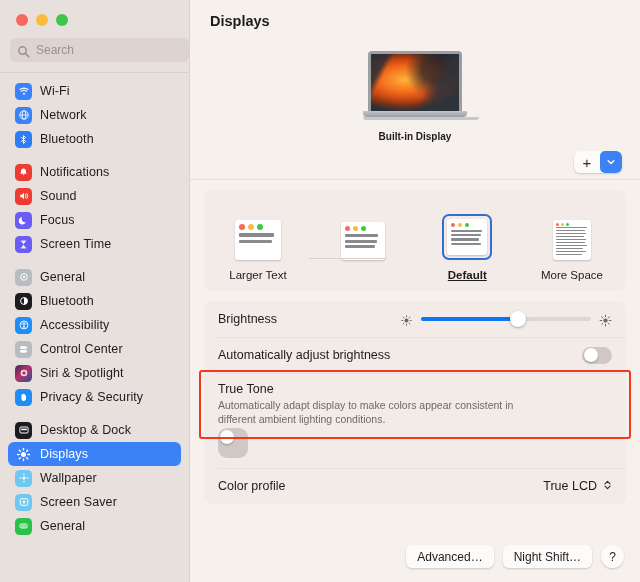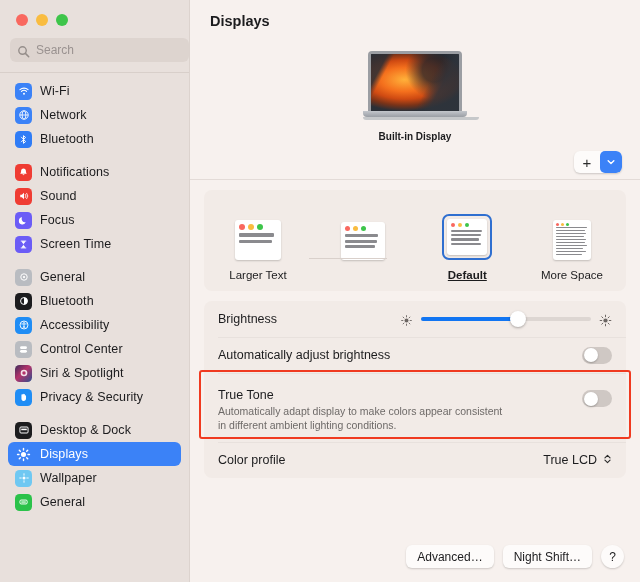--- a/index.html
+++ b/index.html
@@ -195,21 +195,21 @@
   .toggle {
     width: 30px; height: 17px; border-radius: 9px;
     background: #cfc8c4; position: relative; flex: 0 0 30px;
   }
   .toggle .knob {
     position: absolute; top: 1.5px; left: 1.5px;
     width: 14px; height: 14px; border-radius: 50%;
     background: #fff; box-shadow: 0 1px 2px rgba(0,0,0,.25);
   }
 
-  .truetone-row { padding: 15px 14px 10px 14px; align-items: flex-start; }
+  .truetone-row { padding: 9px 14px 10px 14px; align-items: flex-start; flex-direction: column; }
   .highlight-box {
     position: absolute; border: 2px solid #f03a20; border-radius: 3px;
     pointer-events: none;
   }
 
   .popup { display: flex; align-items: center; gap: 6px; }
   .popup-val { font-size: 12.5px; color: #1c1c1e; }
 
   .footer {
     position: absolute; right: 16px; bottom: 14px;
@@ -419,20 +419,29 @@
                 <line x1="8" y1="2.3" x2="8" y2="4.3"></line>
                   <line x1="8" y1="11.7" x2="8" y2="13.7"></line>
                 <line x1="2.3" y1="8" x2="4.3" y2="8"></line>
                   <line x1="11.7" y1="8" x2="13.7" y2="8"></line>
               </g>
             </svg>
           </span>
           <span class="nav-label">Wallpaper</span>
         </div>
 
+        <div class="nav-item">
+          <span class="ico" style="background:#6fc8f2">
+            <svg viewBox="0 0 16 16" width="12" height="12">
+              <rect x="3" y="3.6" width="10" height="8.8" rx="1.6" fill="none" stroke="#fff" stroke-width="1.3"></rect>
+              <circle cx="8" cy="8" r="1.9" fill="#fff"></circle>
+            </svg>
+          </span>
+          <span class="nav-label">Screen Saver</span>
+        </div>
 
         <div class="nav-item">
           <span class="ico" style="background:#2bc24a">
             <svg viewBox="0 0 16 16" width="12" height="12">
               <rect x="2.6" y="5.4" width="9.6" height="5.2" rx="1.6" fill="none" stroke="#fff" stroke-width="1.3"></rect>
               <rect x="4.4" y="7.3" width="6" height="1.5" fill="#fff"></rect>
             </svg>
           </span>
           <span class="nav-label">General</span>
         </div>

